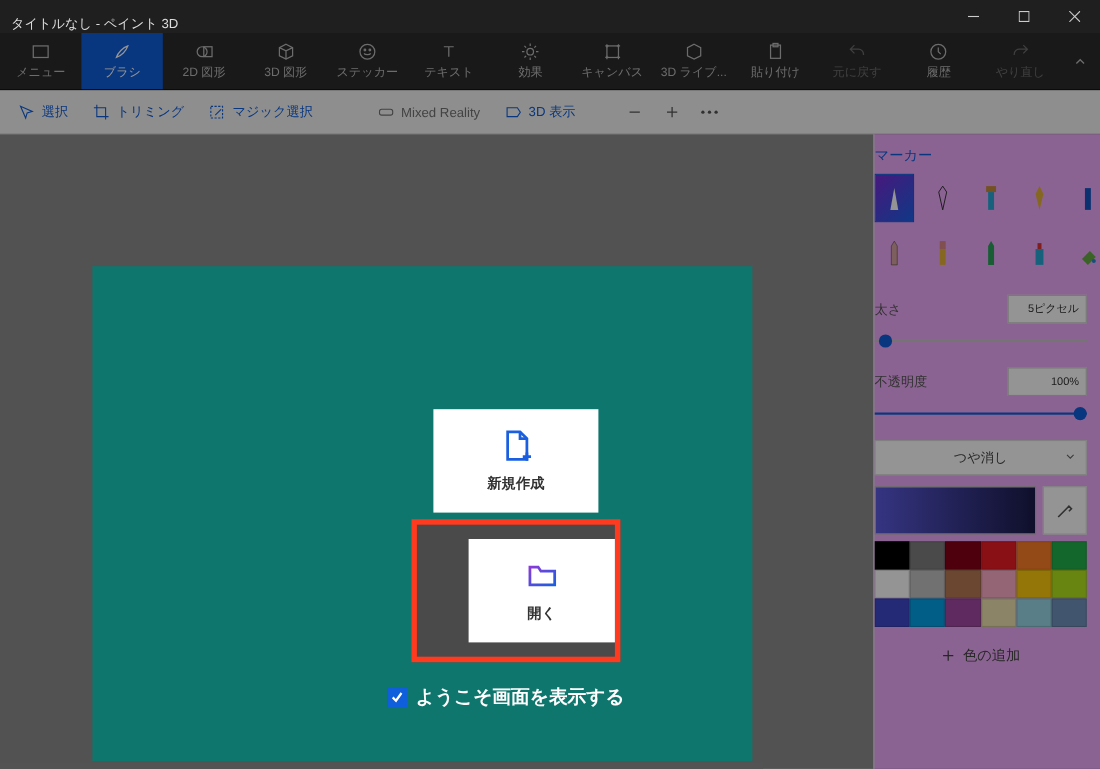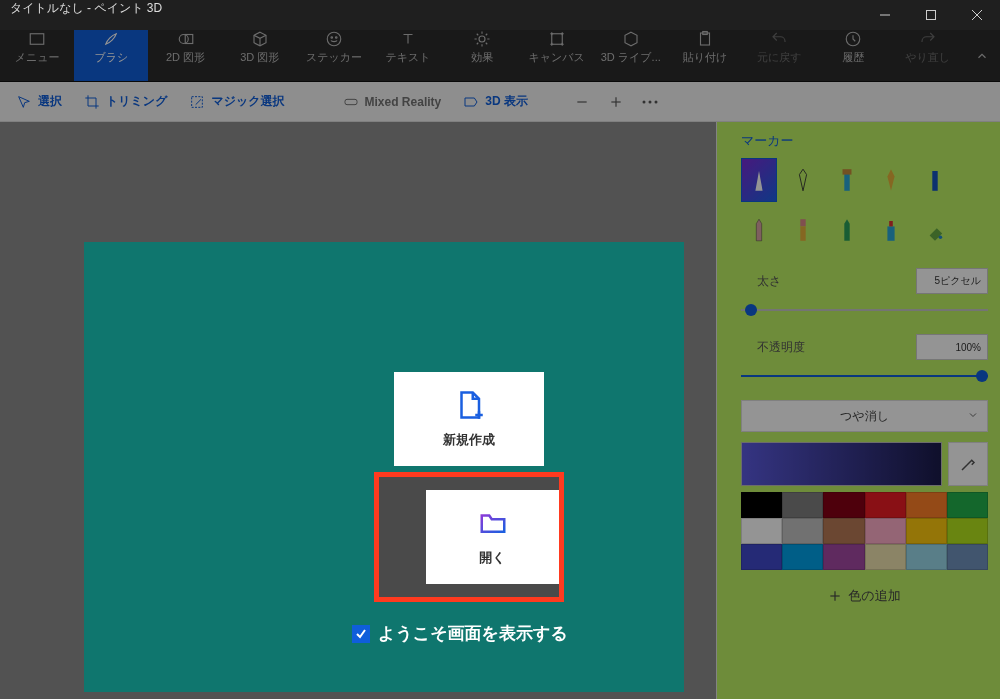--- a/index.html
+++ b/index.html
@@ -1,43 +1,43 @@
 <!DOCTYPE html>
 <html><head>
 <meta charset="utf-8">
 <style>
   * { box-sizing: border-box; margin: 0; padding: 0; font-family: "Segoe UI", "Yu Gothic UI", Meiryo, sans-serif; }
   html, body { width: 1000px; height: 699px; overflow: hidden; background: #2b2b2b; }
   .window { width: 1000px; height: 699px; display: flex; flex-direction: column; background: #2b2b2b; }
-  .titlebar { height: 30px; background: #1f1f1f; display: flex; align-items: flex-start; color: #ddd; font-size: 12px; }
+  .titlebar { height: 30px; background: #1f1f1f; display: flex; align-items: flex-end; color: #ddd; font-size: 12px; }
   .titlebar .title { padding-left: 10px; flex: 1; }
   .winbtn { width: 46px; height: 30px; display: flex; align-items: center; justify-content: center; color: #ccc; }
   .winbtn svg { width: 10px; height: 10px; stroke: #ccc; stroke-width: 1; fill: none; }
   .ribbon { height: 52px; background: #2b2b2b; border-bottom: 1px solid #111; display: flex; align-items: stretch; }
-  .ribbon-item { width: 84px; display: flex; flex-direction: column; align-items: center; justify-content: flex-start; color: #bbb; font-size: 11px; gap: 2px; }
+  .ribbon-item { width: 84px; display: flex; flex-direction: column; align-items: center; justify-content: center; color: #bbb; font-size: 11px; gap: 2px; }
   .ribbon-item.active { background: #0f5edb; color: #fff; }
   .ribbon-item.dim { opacity: 0.45; }
   .ribbon-item svg { width: 18px; height: 18px; stroke: currentColor; fill: none; stroke-width: 1.5; }
   .ribbon-spacer { flex: 1; }
   .ribbon-collapse { width: 40px; display:flex; align-items:center; justify-content:center; color:#bbb; }
-  .toolbar { height: 40px; background: #f5f5f5; border-bottom: 1px solid #ddd; display: flex; align-items: center; padding: 0 8px; gap: 6px; font-size: 12px; color: #222; font-weight: bold; }
+  .toolbar { height: 40px; background: #f5f5f5; border-bottom: 1px solid #ddd; display: flex; align-items: center; padding: 0 8px; gap: 6px; font-size: 12px; color: #222; }
   .tool { display: flex; align-items: center; gap: 6px; padding: 4px 8px; color: #0f5edb; }
   .tool.dim { color: #737373; }
   .tool svg { width: 16px; height: 16px; stroke: currentColor; fill: none; stroke-width: 1.5; }
   .tool-plain { width: 28px; height: 28px; display:flex; align-items:center; justify-content:center; color:#555; }
   .body { flex: 1; display: flex; min-height: 0; }
   .canvas-area { flex: 1; position: relative; background: #f5f5f5; }
-  .side { width: 284px; background: #bef264; border-left: 1px solid #e2e2e2; padding: 10px 12px 0 24px; font-size: 12px; color: #333; overflow: hidden; }
+  .side { width: 206px; background: #f0abfc; border-left: 1px solid #e2e2e2; padding: 10px 12px 0 0; font-size: 12px; color: #333; overflow: hidden; }
   .side-heading { color: #0f5edb; font-size: 13px; margin-bottom: 8px; }
   .brush-grid { display: grid; grid-template-columns: repeat(5, 36px); grid-auto-rows: 44px; gap: 6px 8px; margin-bottom: 16px; }
   .brush-cell { display:flex; align-items:center; justify-content:center; border: 1px solid transparent; }
   .brush-cell.sel { background: linear-gradient(135deg,#7a2bd8,#1b60e6); border:1px solid #0f5edb; }
   .brush-cell svg { width: 18px; height: 26px; }
   .field-row { display:flex; align-items:center; justify-content:space-between; margin-top: 6px; }
-  .field-label { color:#555;margin-left:16px; }
+  .field-label { color:#555; }
   .field-box { width: 72px; height: 26px; border:1px solid #ccc; background:#fff; display:flex; align-items:center; justify-content:flex-end; padding:0 6px; font-size:10px; color:#333; }
   .slider { position: relative; height: 24px; margin: 4px 0 12px 0; }
   .slider-track { position:absolute; left:0; right:0; top: 11px; height: 2px; background:#c8c8c8; }
   .slider-thumb { position:absolute; top:6px; width:12px; height:12px; border-radius:50%; background:#0f5edb; }
   .select-row { height: 32px; border:1px solid #ddd; background:#fff; display:flex; align-items:center; justify-content:center; position:relative; margin: 10px 0; font-size:12px; color:#444; }
   .select-row .chev { position:absolute; right:8px; }
   .current-color { height: 44px; display:flex; gap:6px; margin-bottom:6px; }
   .color-swatch-big { flex:1; background: linear-gradient(90deg,#5b5ae0,#1a1a4a); border: 1px solid #bbb; }
   .eyedrop { width: 40px; border:1px solid #ddd; background:#fff; display:flex; align-items:center; justify-content:center; }
   .palette { display:grid; grid-template-columns: repeat(6, 1fr); grid-auto-rows: 26px; margin-top:6px; }

